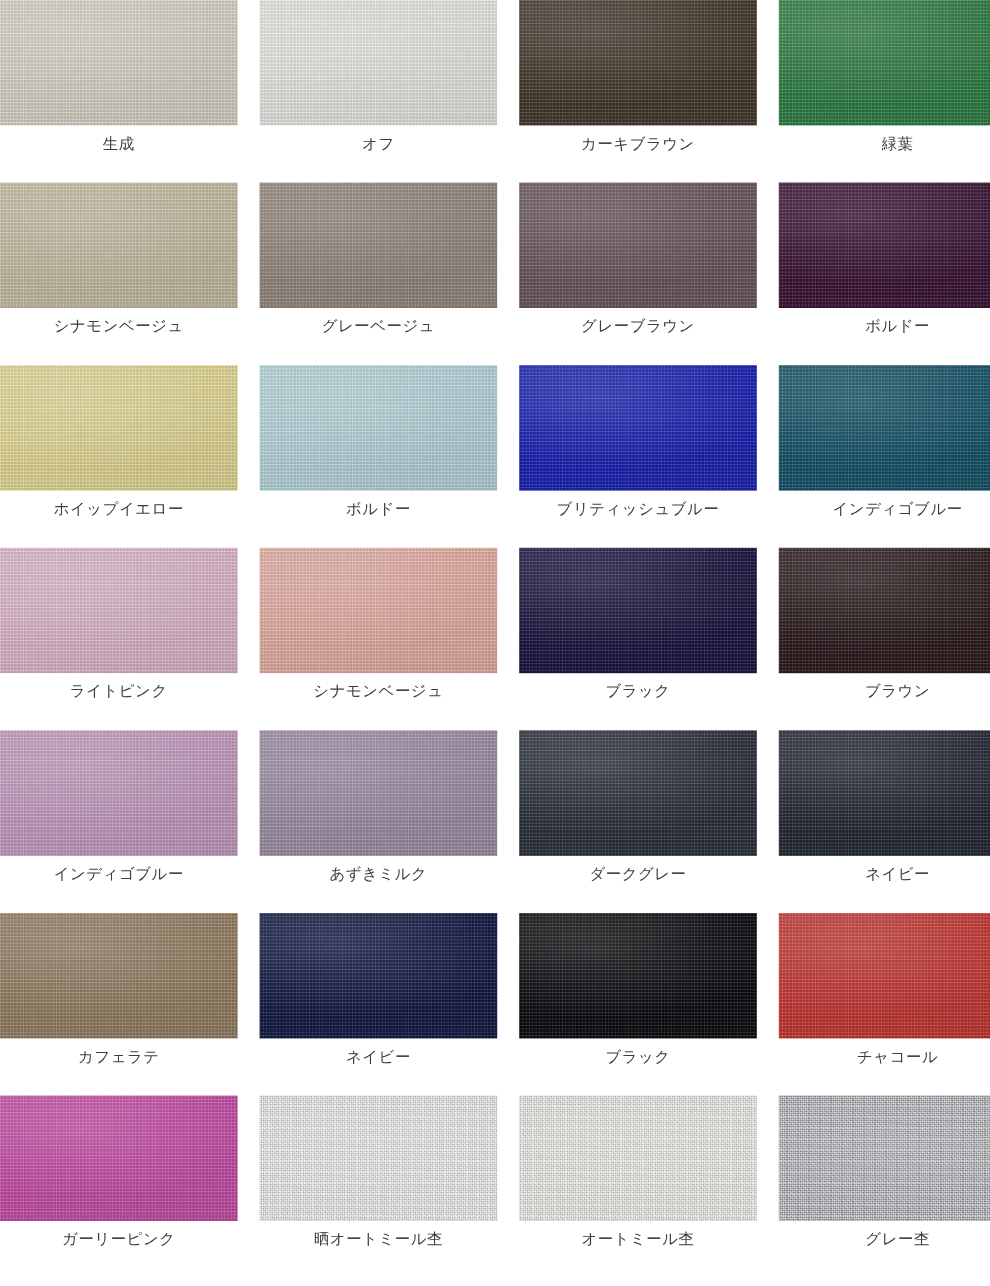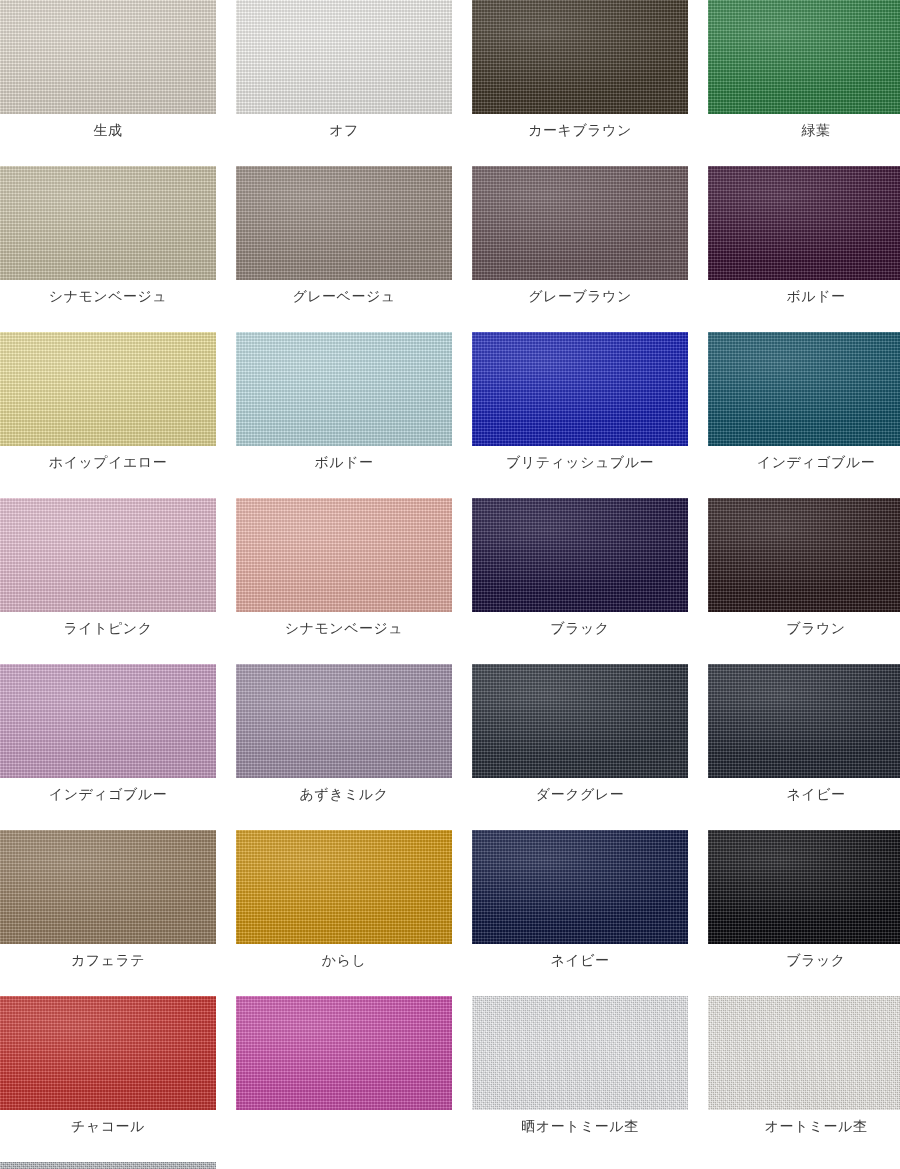--- a/index.html
+++ b/index.html
@@ -224,27 +224,20 @@
       <div class="swatch-label">ネイビー</div>
     </div>
     <div class="swatch-cell">
       <div class="swatch-chip" title="カフェラテ" style="background: rgb(156, 132, 104);">
         <div class="tex"></div>
         <div class="sheen"></div>
       </div>
       <div class="swatch-label">カフェラテ</div>
     </div>
     <div class="swatch-cell">
-      <div class="swatch-chip" title="からし" style="background: rgb(214, 154, 18);">
-        <div class="tex"></div>
-        <div class="sheen"></div>
-      </div>
-      <div class="swatch-label">からし</div>
-    </div>
-    <div class="swatch-cell">
       <div class="swatch-chip" title="ネイビー" style="background: rgb(17, 26, 69);">
         <div class="tex"></div>
         <div class="sheen"></div>
       </div>
       <div class="swatch-label">ネイビー</div>
     </div>
     <div class="swatch-cell">
       <div class="swatch-chip" title="ブラック" style="background: rgb(12, 12, 16);">
         <div class="tex"></div>
         <div class="sheen"></div>
@@ -256,20 +249,21 @@
         <div class="tex"></div>
         <div class="sheen"></div>
       </div>
       <div class="swatch-label">チャコール</div>
     </div>
     <div class="swatch-cell">
       <div class="swatch-chip" title="ガーリーピンク" style="background: rgb(207, 81, 175);">
         <div class="tex"></div>
         <div class="sheen"></div>
       </div>
+      <div class="swatch-label">ガーリーピンク</div>
     </div>
     <div class="swatch-cell">
       <div class="swatch-chip heather" title="晒オートミール杢" style="background: rgb(220, 221, 225);">
         <div class="tex"></div>
         <div class="sheen"></div>
       </div>
       <div class="swatch-label">晒オートミール杢</div>
     </div>
     <div class="swatch-cell">
       <div class="swatch-chip heather" title="オートミール杢" style="background: rgb(224, 221, 216);">

